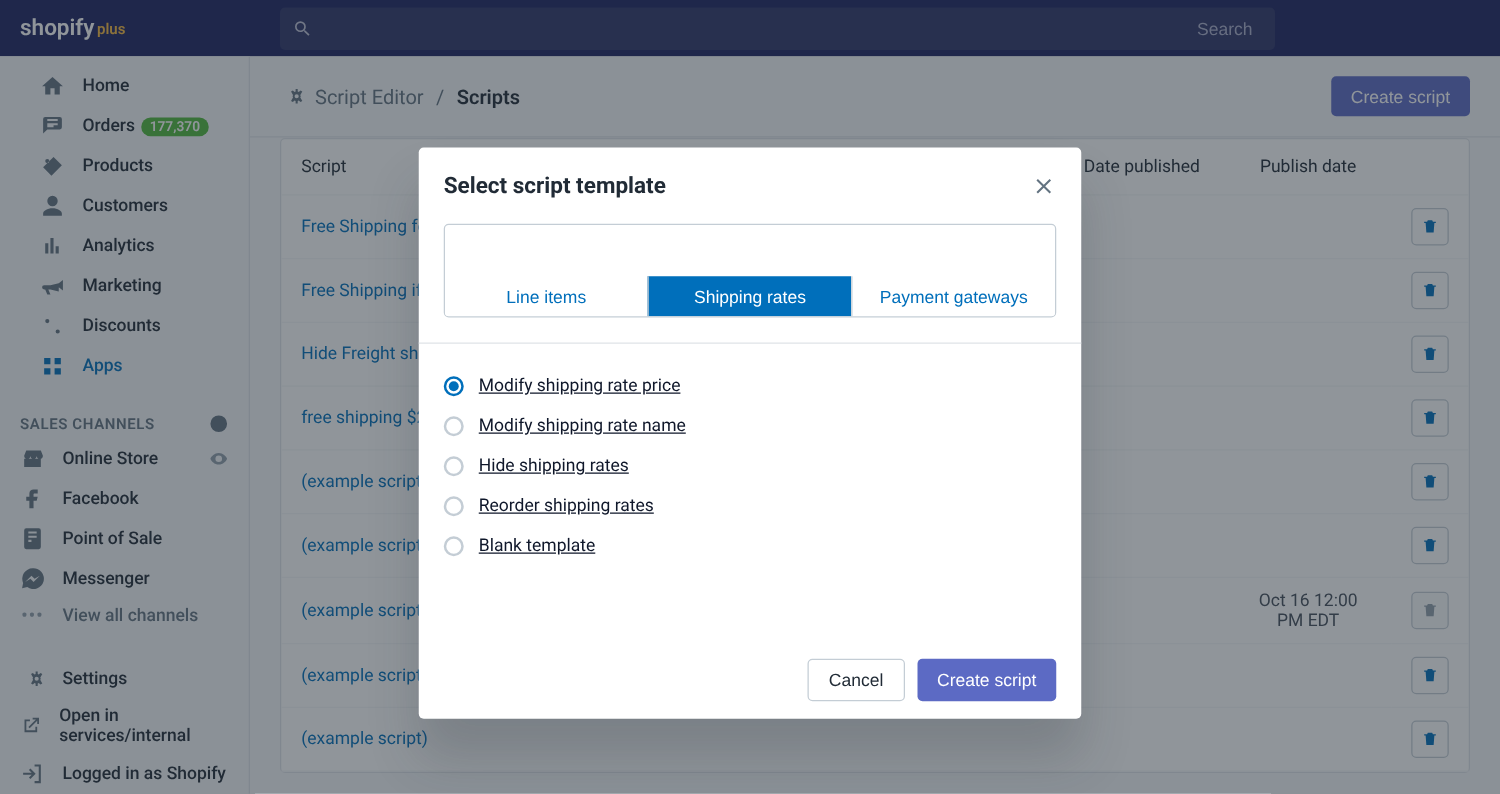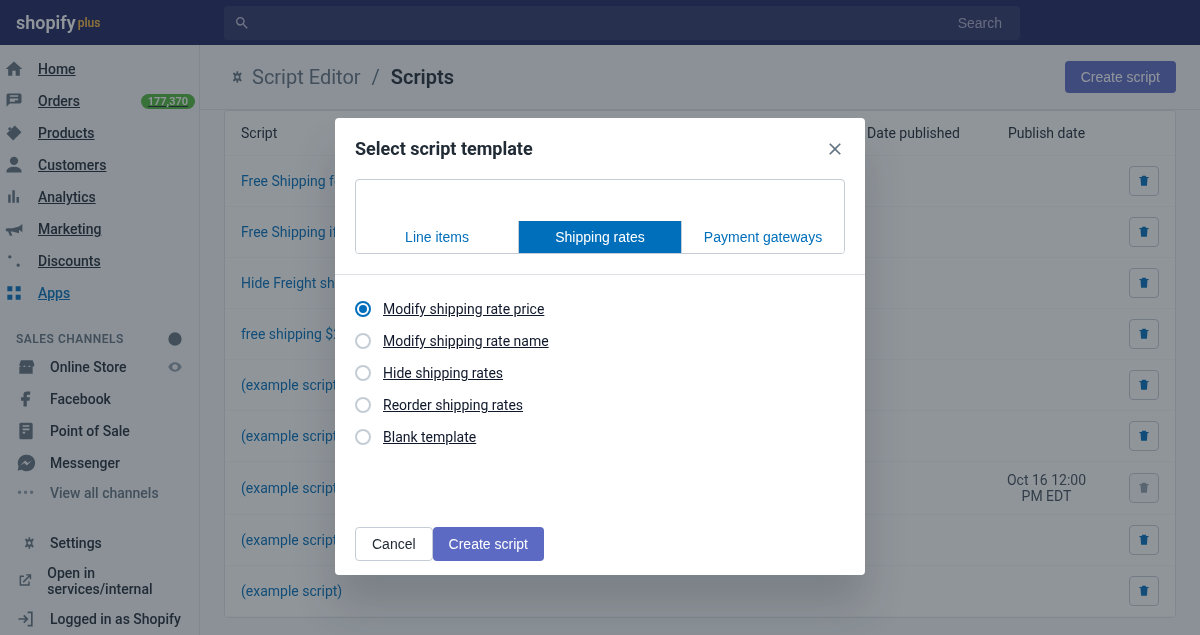--- a/index.html
+++ b/index.html
@@ -12,40 +12,40 @@
 .search-wrap { flex: 1; padding: 6px 180px 6px 24px; }
 .search { display: flex; align-items: center; background: #2e3469; border-radius: 4px; height: 34px; padding: 0 10px; }
 .search svg { width: 16px; height: 16px; fill: #c0c2d7; }
 .search input { flex: 1; background: transparent; border: none; color: #fff; padding: 0 8px; font-size: 14px; outline: none; text-align: right; }
 .search input::placeholder { color: #abaecb; }
 
 
 .layout { display: flex; height: calc(635px - 45px); }
 .sidebar { width: 200px; background: #f4f6f8; border-right: 1px solid #dfe3e8; display: flex; flex-direction: column; }
 .nav { padding: 8px 0; }
-.nav-item { display: flex; align-items: center; padding: 6px 4px; color: #212b36; cursor: pointer; font-size: 14px; font-weight: 500; text-decoration: underline; }
+.nav-item { display: flex; align-items: center; padding: 6px 32px; color: #212b36; cursor: pointer; font-size: 14px; font-weight: 500; }
 .nav-item.active { color: #006fbb; }
 .nav-item .ico { width: 20px; height: 20px; margin-right: 14px; color: #637381; display:flex; align-items:center; justify-content:center; }
 .nav-item.active .ico { color: #006fbb; }
 .badge { background: #50b83c; color: #fff; font-size: 11px; padding: 1px 7px; border-radius: 10px; margin-left: auto; font-weight: 600; }
 .section-header { display:flex; align-items:center; padding: 14px 16px 4px 16px; font-size: 12px; color: #637381; font-weight: 600; letter-spacing: 0.5px; }
 .section-header .ico { margin-left: auto; width:16px; height:16px; color:#637381; }
 .chan-item { display:flex; align-items:center; padding: 6px 16px; font-size: 14px; font-weight: 500; color:#212b36; cursor:pointer; }
 .chan-item .ico { width:20px; height:20px; margin-right:14px; color:#637381; display:flex; align-items:center; justify-content:center; }
 .chan-item .trail { margin-left:auto; width:16px; height:16px; color:#919eab; }
 .dots { color:#919eab; margin-right:14px; width:20px; text-align:center; font-weight:bold; letter-spacing:1px; }
 .view-all { color:#637381; }
 .spacer { flex: 1; }
 .bottom-nav { border-top: 0; }
 
 
 .content { flex:1; display:flex; flex-direction:column; overflow:hidden; }
 .page-header { display:flex; align-items:center; padding: 16px 24px; border-bottom: 1px solid #dfe3e8; background:#f4f6f8; }
 .page-header .ico { width:20px; height:20px; margin-right:8px; color:#637381; }
-.breadcrumb { font-size: 20px; font-weight:400; color:#637381; }
+.breadcrumb { font-size: 16px; font-weight:400; color:#637381; }
 .breadcrumb .sep { margin: 0 6px; color:#637381; }
 .breadcrumb .current { color:#212b36; font-weight:600; }
 .primary-btn { margin-left:auto; background:#5c6ac4; color:#fff; border:none; border-radius:4px; padding:8px 16px; font-size:14px; font-weight:500; cursor:pointer; }
 
 
 .page-body { padding: 0 24px 24px 24px; overflow-y:auto; flex:1; }
 .card { background:#fff; border:1px solid #dfe3e8; border-radius:4px; }
 .table { width:100%; border-collapse:collapse; }
 .table th { text-align:left; font-weight:400; color:#212b36; font-size:14px; padding: 14px 16px; border-bottom:1px solid #f4f6f8; }
 .table th:nth-child(3), .table th:nth-child(4), .table th:nth-child(5) { text-align:center; }
@@ -69,21 +69,21 @@
 .segmented { display:flex; border:1px solid #c4cdd5; border-radius:4px; overflow:hidden; }
 .seg-btn { flex:1; padding:8px 0; text-align:center; font-size:14px; color:#006fbb; background:#fff; border:none; cursor:pointer;margin-top:41px; }
 .seg-btn + .seg-btn { border-left:1px solid #c4cdd5; }
 .seg-btn.active { background:#006fbb; color:#fff; }
 .radio-list { padding: 18px 20px 60px 20px; }
 .radio-item { display:flex; align-items:center; padding:8px 0; cursor:pointer; }
 .radio-dot { width:16px; height:16px; border:2px solid #c4cdd5; border-radius:50%; margin-right:12px; display:flex; align-items:center; justify-content:center; }
 .radio-item.selected .radio-dot { border-color:#006fbb; }
 .radio-item.selected .radio-dot::after { content:''; width:8px; height:8px; background:#006fbb; border-radius:50%; }
 .radio-item span { font-size:14px; color:#0f172a;text-decoration:underline; }
-.modal-footer { padding: 14px 20px; display:flex; justify-content:flex-start; }
+.modal-footer { padding: 14px 20px; display:flex; justify-content:flex-end; gap:10px; }
 .btn-secondary { background:#fff; border:1px solid #c4cdd5; border-radius:4px; padding:8px 16px; font-size:14px; color:#212b36; cursor:pointer; }
 .btn-primary { background:#5c6ac4; color:#fff; border:none; border-radius:4px; padding:8px 16px; font-size:14px; cursor:pointer; }
 </style>
 </head>
 <body>
 
 <div class="topbar">
   <div class="logo">
     <span>shopify</span>
       <span class="plus">plus</span>

